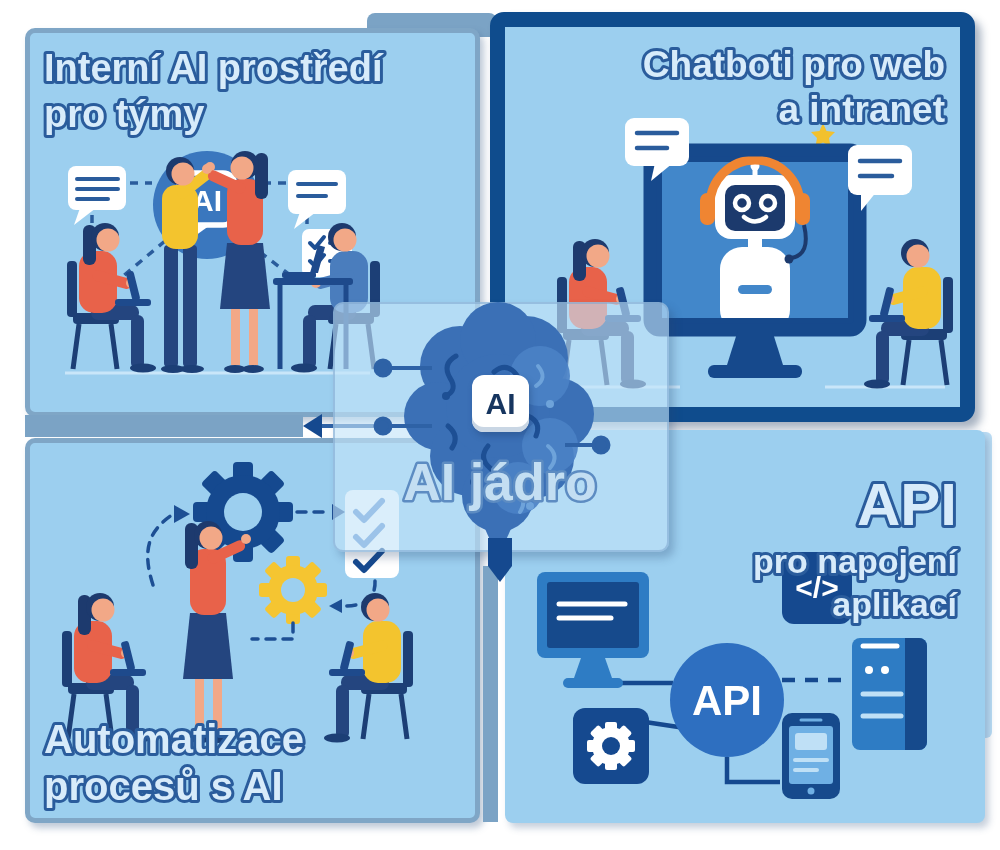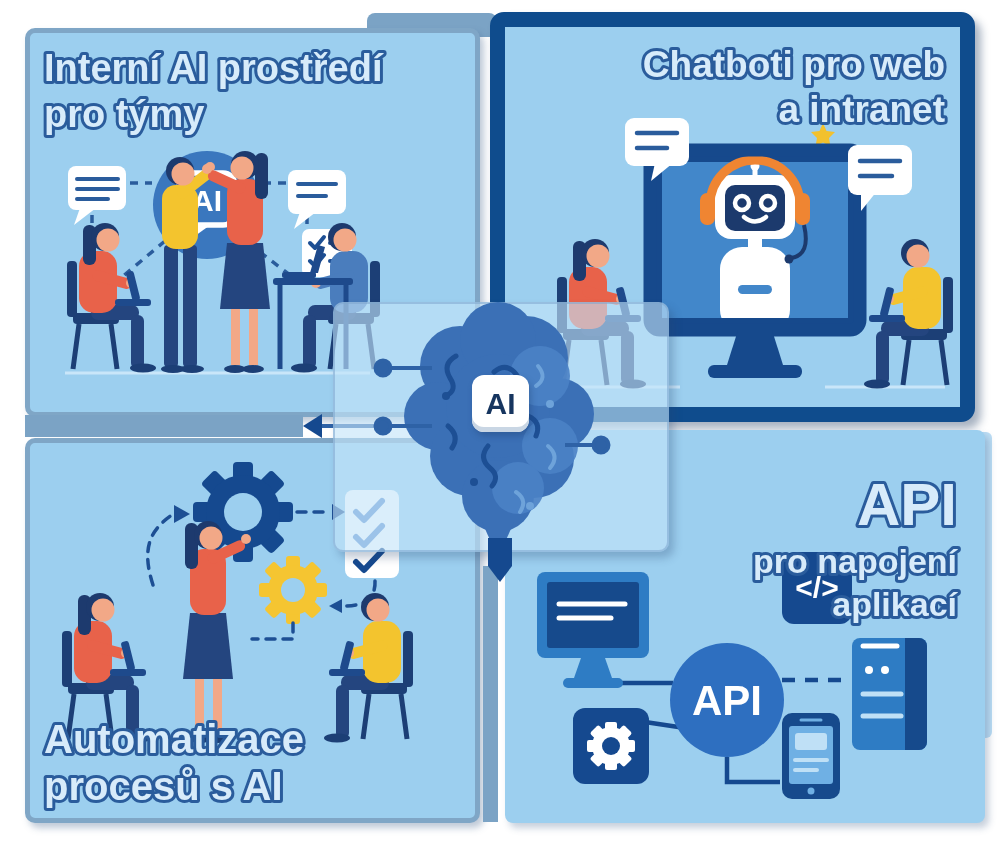--- a/index.html
+++ b/index.html
@@ -500,20 +500,25 @@
         <circle cx="152" cy="108" r="4"></circle>
           <circle cx="132" cy="210" r="4"></circle>
       </g>
     </svg>
   </div>
 
   <div id="keycap" class="deco">
     <span>AI</span>
   </div>
 
+  <div id="caption-wrap" class="deco">
+    <svg viewBox="0 0 300 70" width="300" height="70">
+      <text class="caption-text" x="150" y="50" font-size="52" text-anchor="middle">AI jádro</text>
+    </svg>
+  </div>
 
   <div id="arrow-left-wrap" class="deco">
     <svg viewBox="0 0 90 32" width="90" height="32">
       <polygon points="3,16 22,4 22,28" fill="#15498f"></polygon>
       <line x1="22" y1="16" x2="84" y2="16" stroke="#2e62a6" stroke-width="4"></line>
     </svg>
   </div>
 
   <div id="nodes-wrap" class="deco">
     <svg viewBox="0 0 320 120" width="320" height="120">

